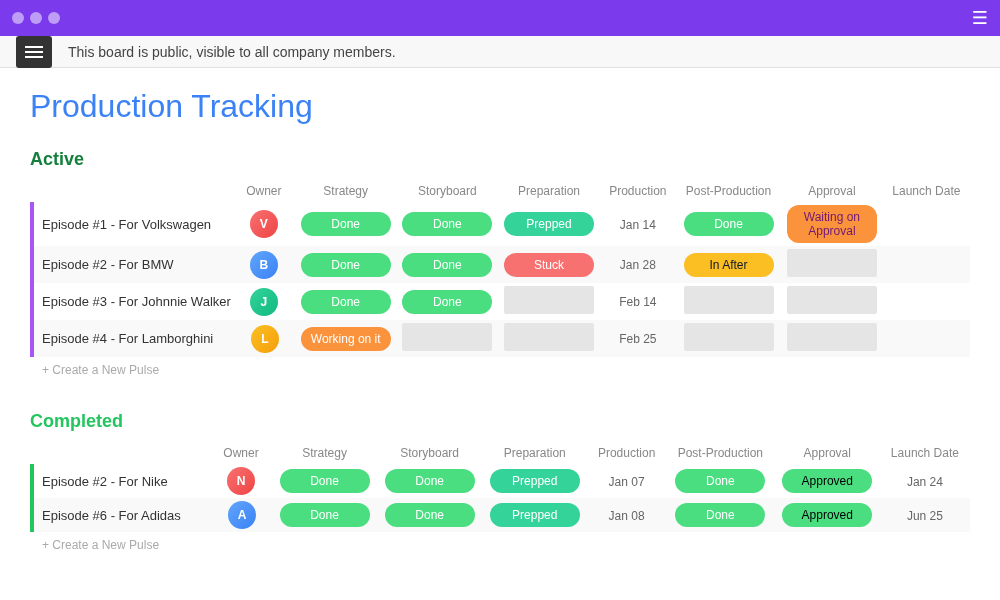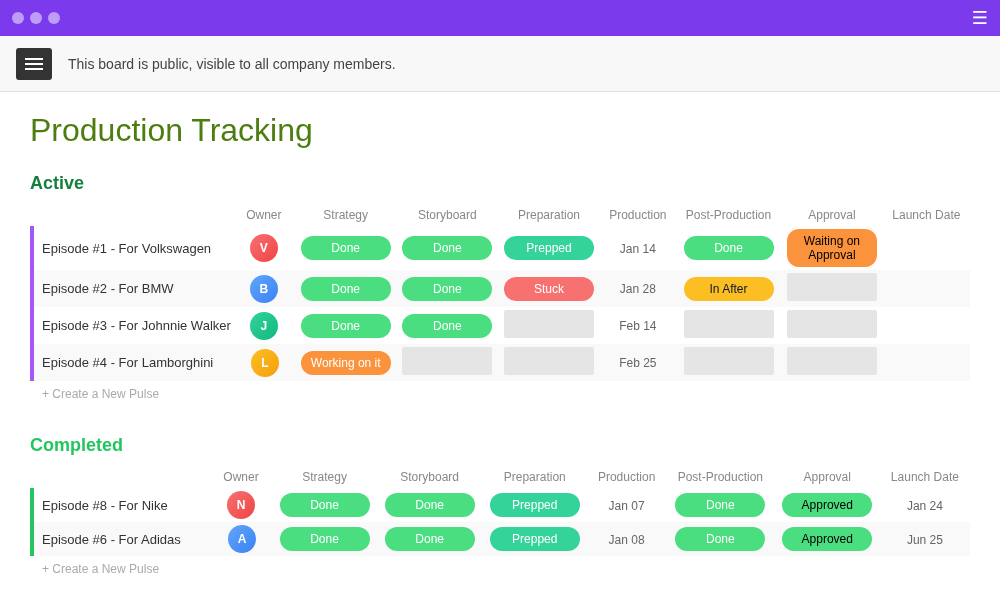--- a/index.html
+++ b/index.html
@@ -15,21 +15,21 @@
       justify-content: space-between;
     }
     .title-bar-dots { display: flex; gap: 6px; }
     .dot { width: 12px; height: 12px; border-radius: 50%; background: rgba(255,255,255,0.5); }
     .hamburger-icon { color: white; font-size: 18px; cursor: pointer; }
 
     
     .announcement-bar {
       background: #f8f8f8;
       border-bottom: 1px solid #e0e0e0;
-      height: 56px;
+      height: 32px;
       display: flex;
       align-items: center;
       padding: 0 16px;
       gap: 16px;
     }
     .menu-btn {
       background: #333;
       color: white;
       border: none;
       padding: 6px 10px;
@@ -38,21 +38,21 @@
       border-radius: 3px;
       display: flex; flex-direction: column; gap: 3px; justify-content: center; align-items: center;
       width: 36px; height: 32px;
     }
     .menu-btn span { display: block; width: 18px; height: 2px; background: white; }
     .announcement-text { font-size: 14px; color: #444; }
 
     
     .main { padding: 20px 30px; overflow-y: auto; height: calc(600px - 84px); }
 
-    .page-title { font-size: 32px; font-weight: 300; color: #4d7c0f; margin-bottom: 24px; }
+    .page-title { font-size: 32px; font-weight: 300; color: #3b82f6; margin-bottom: 24px; }
 
     
     .section { margin-bottom: 28px; }
     .section-header { font-size: 18px; font-weight: 600; margin-bottom: 10px; }
     .section-header.active { color: #15803d; }
     .section-header.completed { color: #22c55e; }
 
     
     .board-table { width: 100%; border-collapse: collapse; }
     .board-table th {
@@ -94,21 +94,21 @@
       font-size: 12px;
       font-weight: 500;
       width: 90px;
       text-align: center;
     }
     .badge-done { background: #4ade80; color: #fff; }
     .badge-prepped { background: #34d399; color: #fff; }
     .badge-stuck { background: #f87171; color: #fff; }
     .badge-working { background: #fb923c; color: #fff; }
     .badge-in-after { background: #fbbf24; color: #0f172a; }
-    .badge-waiting { background: #fb923c; color: #000000; }
+    .badge-waiting { background: #fb923c; color: #701a75; }
     .badge-approved { background: #4ade80; color: #000000; }
 
     .cell-gray {
       background: #e5e5e5;
       height: 28px;
       border-radius: 2px;
       width: 90px;
       display: inline-block;
     }
 
@@ -251,21 +251,21 @@
           <th>Storyboard</th>
           <th>Preparation</th>
           <th>Production</th>
           <th>Post-Production</th>
           <th>Approval</th>
           <th>Launch Date</th>
         </tr>
       </thead>
       <tbody id="completed-tbody">
       <tr>
-      <td class="item-name">Episode #8 - For Nike</td>
+      <td class="item-name">Episode #2 - For Nike</td>
       <td>
         <div class="avatar avatar-1">
           <div class="avatar-face">N</div>
         </div>
       </td>
       <td><span class="cell-badge badge-done">Done</span></td>
       <td><span class="cell-badge badge-done">Done</span></td>
       <td><span class="cell-badge badge-prepped">Prepped</span></td>
       <td><span class="date-text">Jan 07</span></td>
       <td><span class="cell-badge badge-done">Done</span></td>

